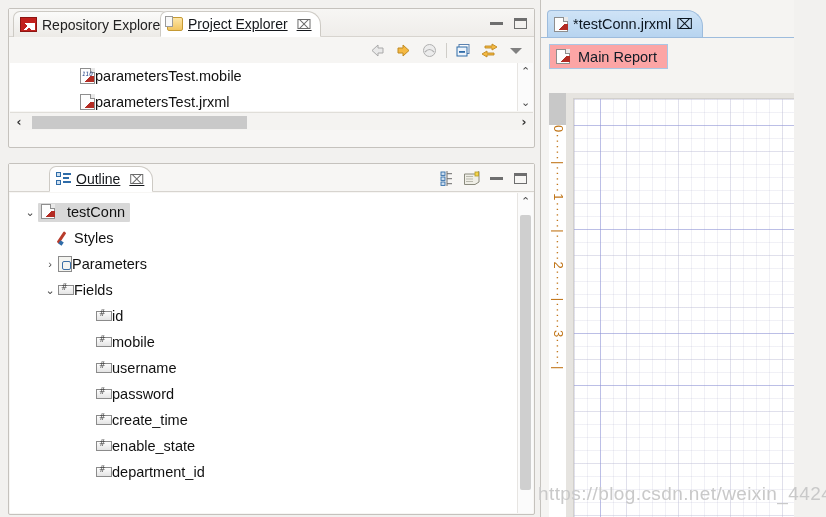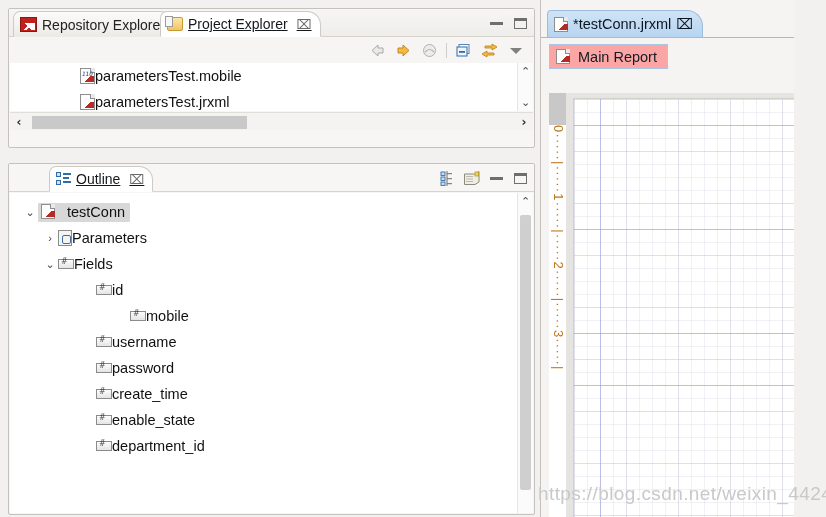--- a/index.html
+++ b/index.html
@@ -354,38 +354,42 @@
       <div class="trow" style="padding-left:12px; margin-top:6px;">
         <span class="arrow">⌄</span>
         <span class="sel-label" style="display:flex;align-items:center;gap:12px;">
           <span class="ic ic-page" style="width:14px;height:15px;">
               <i class="fold"></i>
             </span>
           <span>testConn</span>
         </span>
       </div>
 
+      <div class="trow" style="padding-left:48px;">
+        <span class="ic ic-pencil"></span>
+        <span>Styles</span>
+      </div>
 
       <div class="trow" style="padding-left:32px;">
         <span class="arrow">›</span>
         <span class="ic ic-param"></span>
         <span>Parameters</span>
       </div>
 
       <div class="trow" style="padding-left:32px;">
         <span class="arrow">⌄</span>
         <span class="ic ic-field"></span>
         <span>Fields</span>
       </div>
 
       <div class="trow" style="padding-left:86px;">
         <span class="ic ic-field"></span>
         <span>id</span>
       </div>
-      <div class="trow" style="padding-left:86px;margin-left:34px;">
+      <div class="trow" style="padding-left:86px;">
         <span class="ic ic-field"></span>
         <span>mobile</span>
       </div>
       <div class="trow" style="padding-left:86px;">
         <span class="ic ic-field"></span>
         <span>username</span>
       </div>
       <div class="trow" style="padding-left:86px;">
         <span class="ic ic-field"></span>
         <span>password</span>

